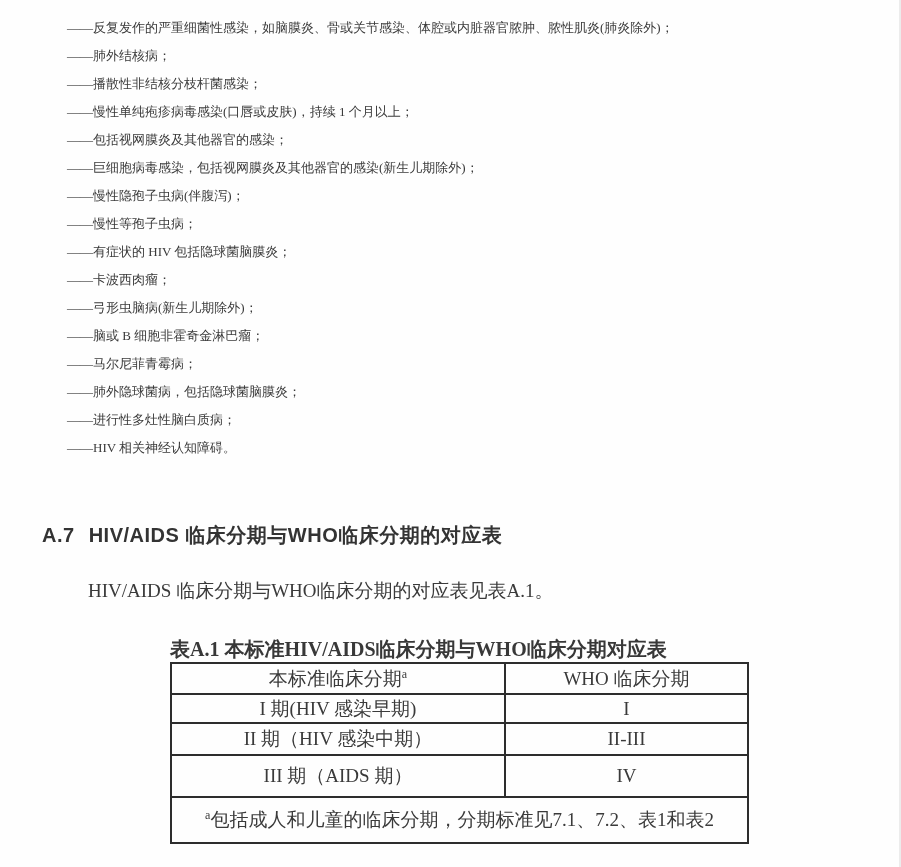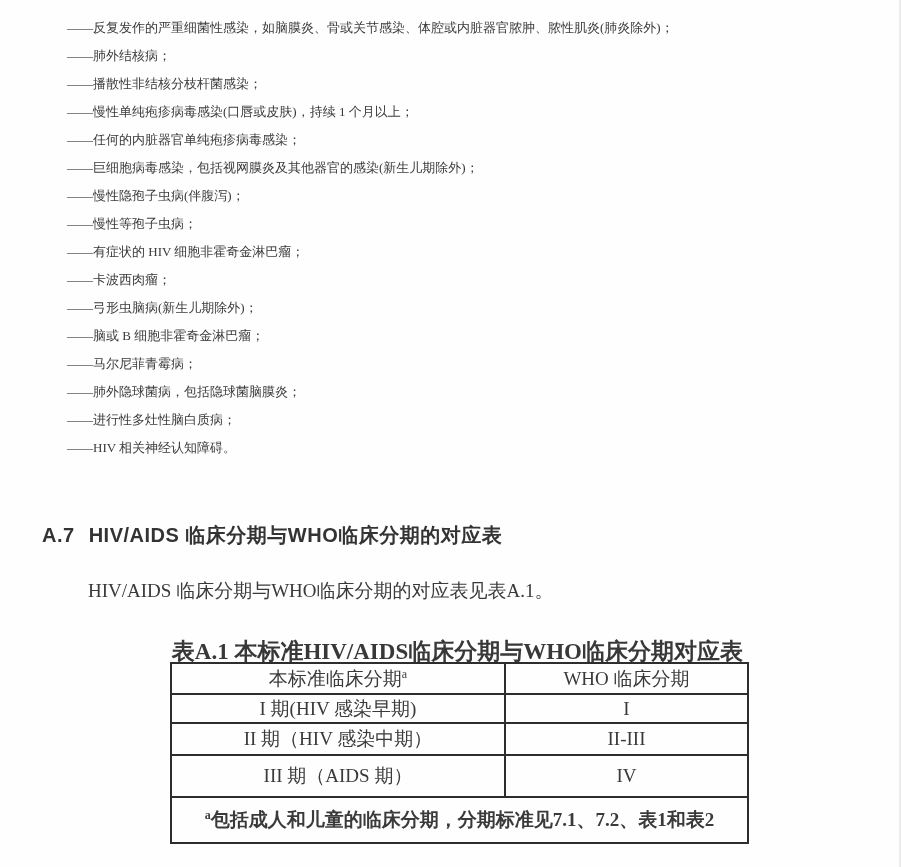--- a/index.html
+++ b/index.html
@@ -62,23 +62,23 @@
     top: 579px;
     margin: 0;
     font-size: 19px;
     line-height: 24px;
   }
   .table-caption {
     position: absolute;
     left: 170px;
     top: 636px;
     width: 573px;
-    text-align: right;
+    text-align: left;
     font-weight: bold;
-    font-size: 23px;
+    font-size: 20px;
     color: #383838;
   }
   .staging-table {
     position: absolute;
     left: 170px;
     top: 662px;
     width: 573px;
     border-collapse: collapse;
     table-layout: fixed;
     font-size: 19px;
@@ -89,42 +89,42 @@
     text-align: center;
     vertical-align: middle;
     padding: 0;
   }
   .col-stage { width: 332px; margin-left: 23px; }
   .col-who   { width: 241px; }
   .row-header td { height: 29px; }
   .row-1 td { height: 27px; border-radius: 9px; }
   .row-2 td { height: 30px; }
   .row-3 td { height: 40px; }
-  .row-footnote td { height: 44px; font-weight: bold; }
+  .row-footnote td { height: 44px; }
   sup {
     font-size: 12px;
     vertical-align: super;
     line-height: 0;
   }
 </style>
 </head>
 <body>
 
 <div class="page">
 
   <ul class="conditions-list">
       <li>——反复发作的严重细菌性感染，如脑膜炎、骨或关节感染、体腔或内脏器官脓肿、脓性肌炎(肺炎除外)；</li>
       <li>——肺外结核病；</li>
       <li>——播散性非结核分枝杆菌感染；</li>
       <li>——慢性单纯疱疹病毒感染(口唇或皮肤)，持续 1 个月以上；</li>
-      <li>——任何的内脏器官单纯疱疹病毒感染；</li>
+      <li>——包括视网膜炎及其他器官的感染；</li>
       <li>——巨细胞病毒感染，包括视网膜炎及其他器官的感染(新生儿期除外)；</li>
       <li>——慢性隐孢子虫病(伴腹泻)；</li>
       <li>——慢性等孢子虫病；</li>
-      <li>——有症状的 HIV 细胞非霍奇金淋巴瘤；</li>
+      <li>——有症状的 HIV 包括隐球菌脑膜炎；</li>
       <li>——卡波西肉瘤；</li>
       <li>——弓形虫脑病(新生儿期除外)；</li>
       <li>——脑或 B 细胞非霍奇金淋巴瘤；</li>
       <li>——马尔尼菲青霉病；</li>
       <li>——肺外隐球菌病，包括隐球菌脑膜炎；</li>
       <li>——进行性多灶性脑白质病；</li>
       <li>——HIV 相关神经认知障碍。</li>
     </ul>
 
   <h2 class="section-heading">

